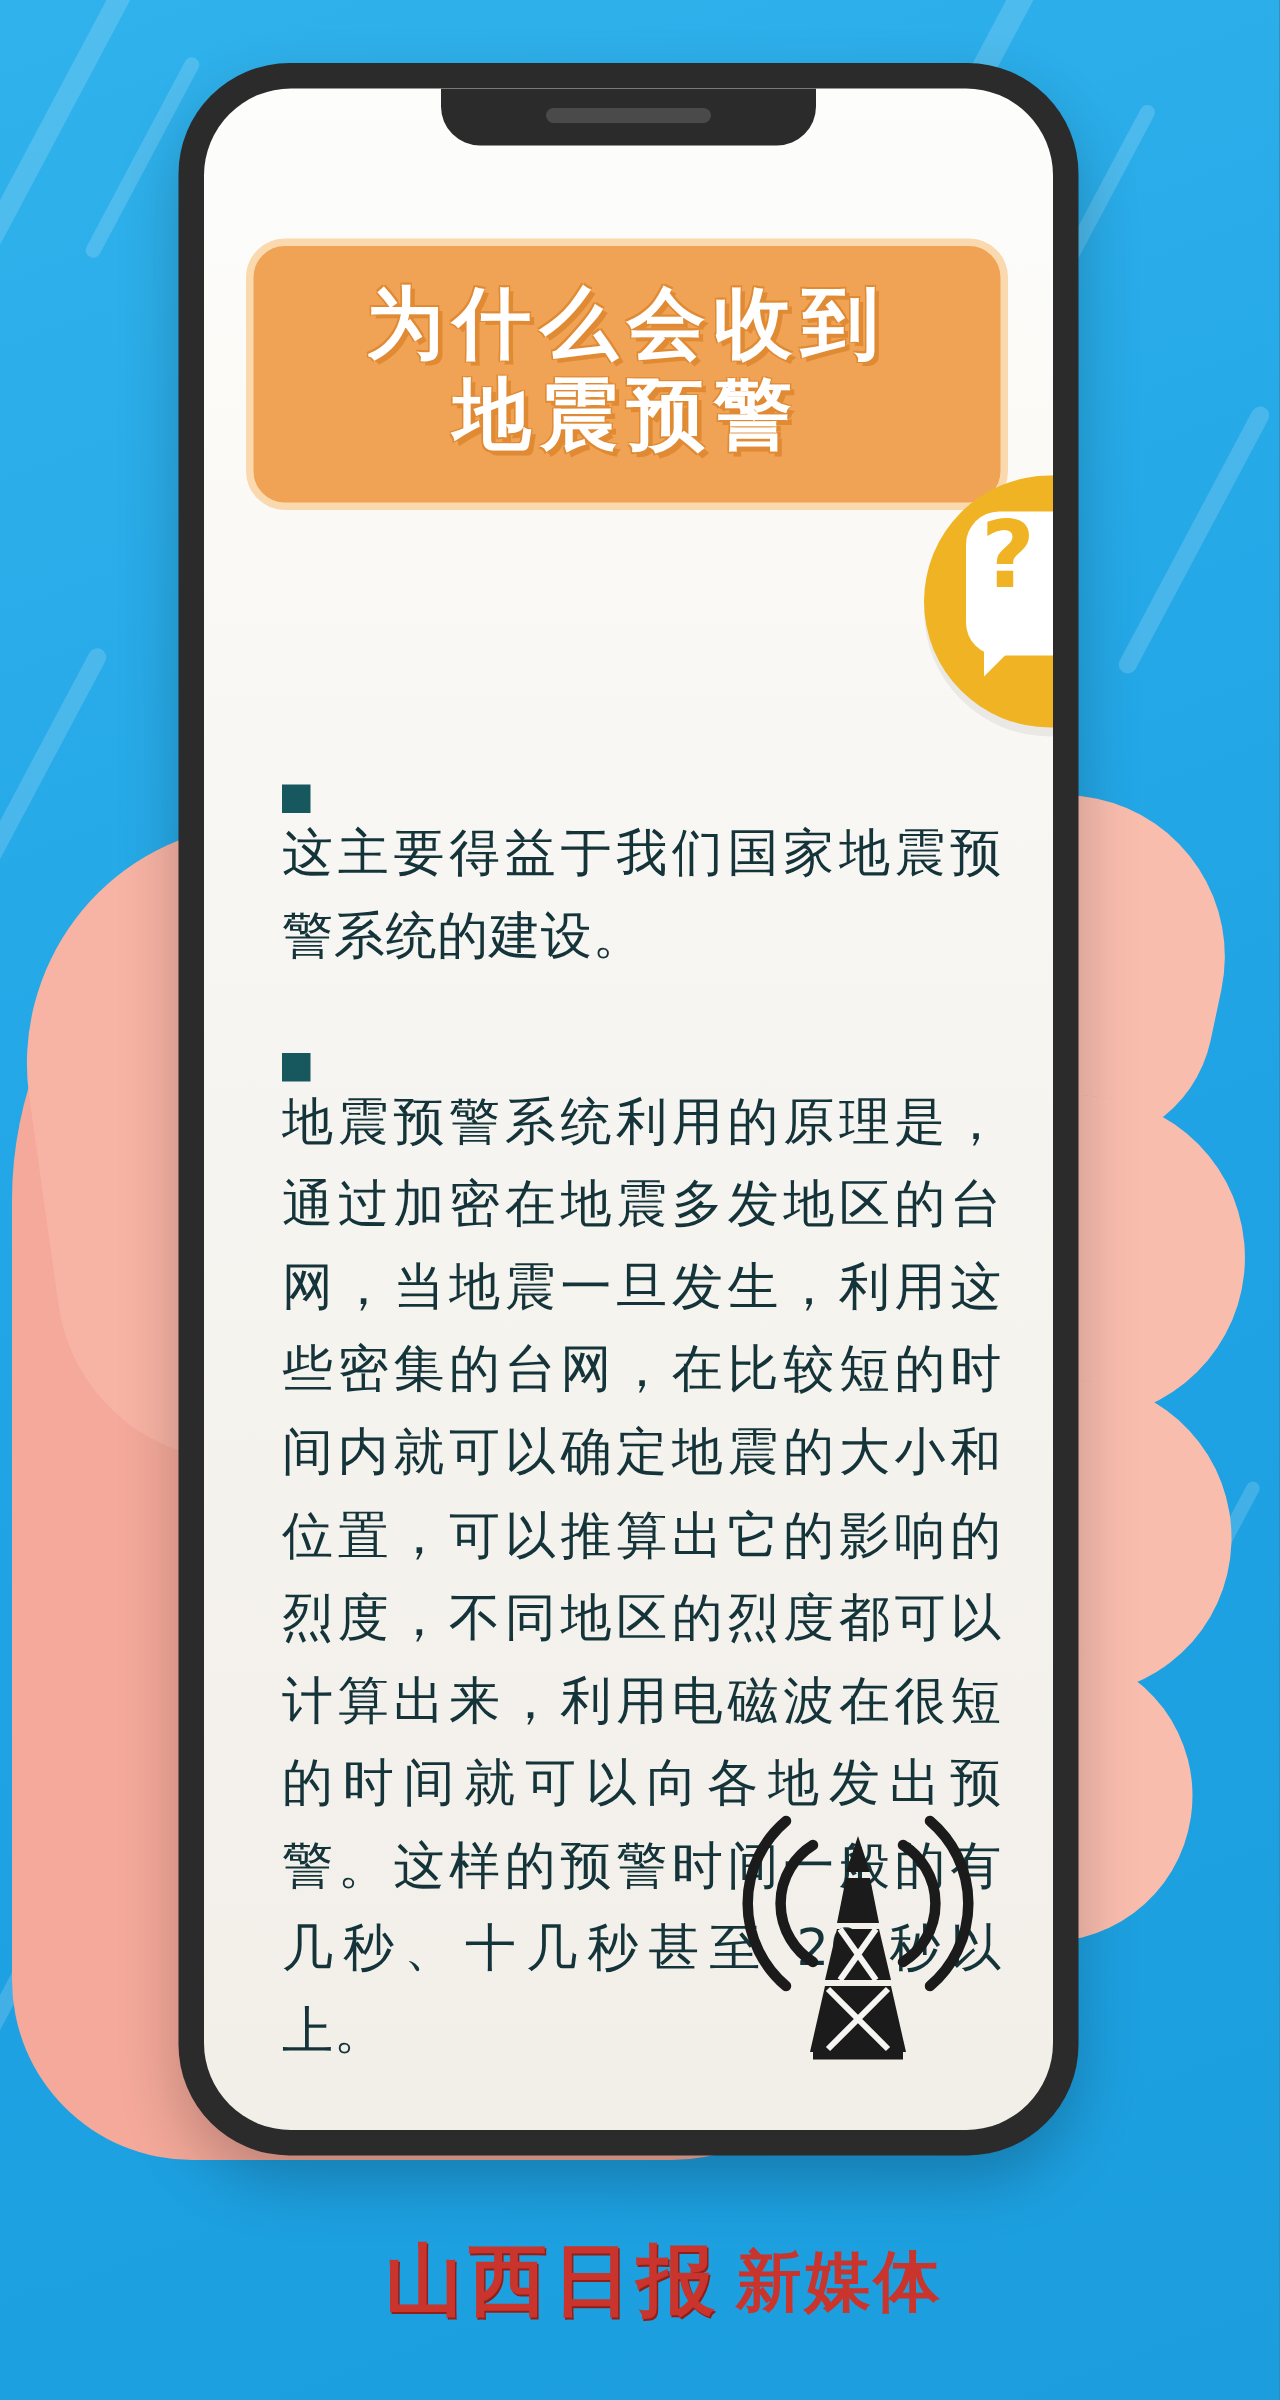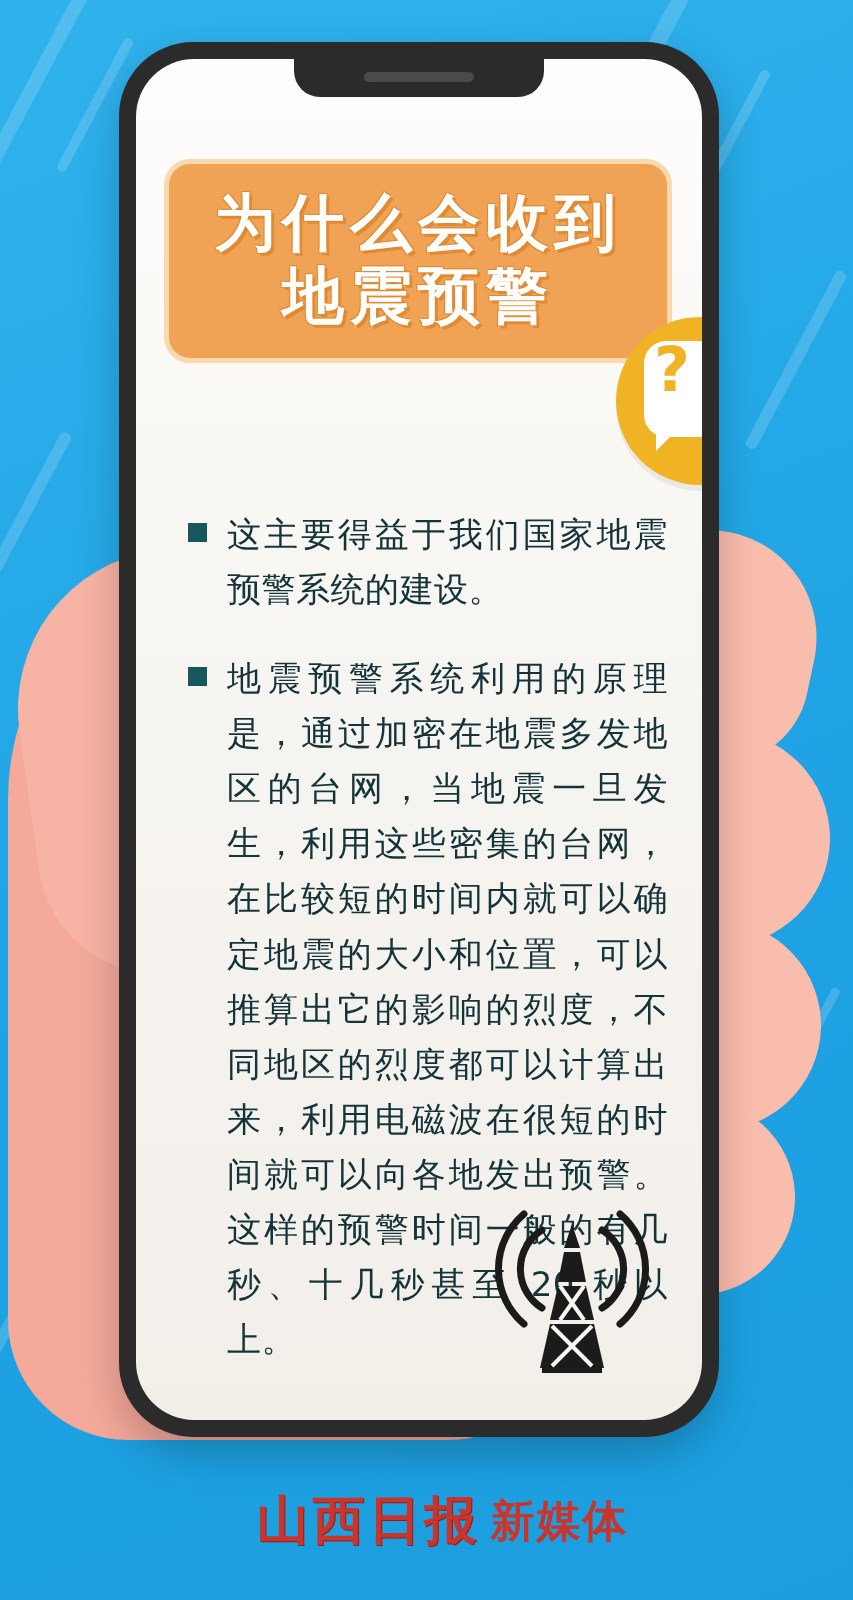--- a/index.html
+++ b/index.html
@@ -119,21 +119,21 @@
     border: 5px solid #fbd9ae;
     border-radius: 26px;
     box-sizing: border-box;
     padding: 22px 10px 26px;
     text-align: center;
   }
   .title-line {
     color: #ffffff;
     font-family: "DejaVu Sans", sans-serif;
     font-weight: bold;
-    font-size: 62px;
+    font-size: 52px;
     letter-spacing: 6px;
     line-height: 1.18;
     text-shadow:
       3px 3px 0 #e08a34,
       -1px -1px 0 #e08a34,
       1px -1px 0 #e08a34,
       -1px 1px 0 #e08a34;
   }
 
   .qmark {
@@ -174,20 +174,21 @@
   
   .body-list {
     position: absolute;
     left: 52px; top: 448px;
     width: 480px;
   }
   .bullet-row {
     display: flex;
     align-items: flex-start;
     margin-bottom: 34px;
+    flex-direction: column;
   }
   .bullet-square {
     flex: 0 0 auto;
     width: 19px; height: 19px;
     background: #17585e;
     margin-top: 16px;
     margin-right: 20px;
   }
   .bullet-text {
     font-family: "DejaVu Sans", sans-serif;

